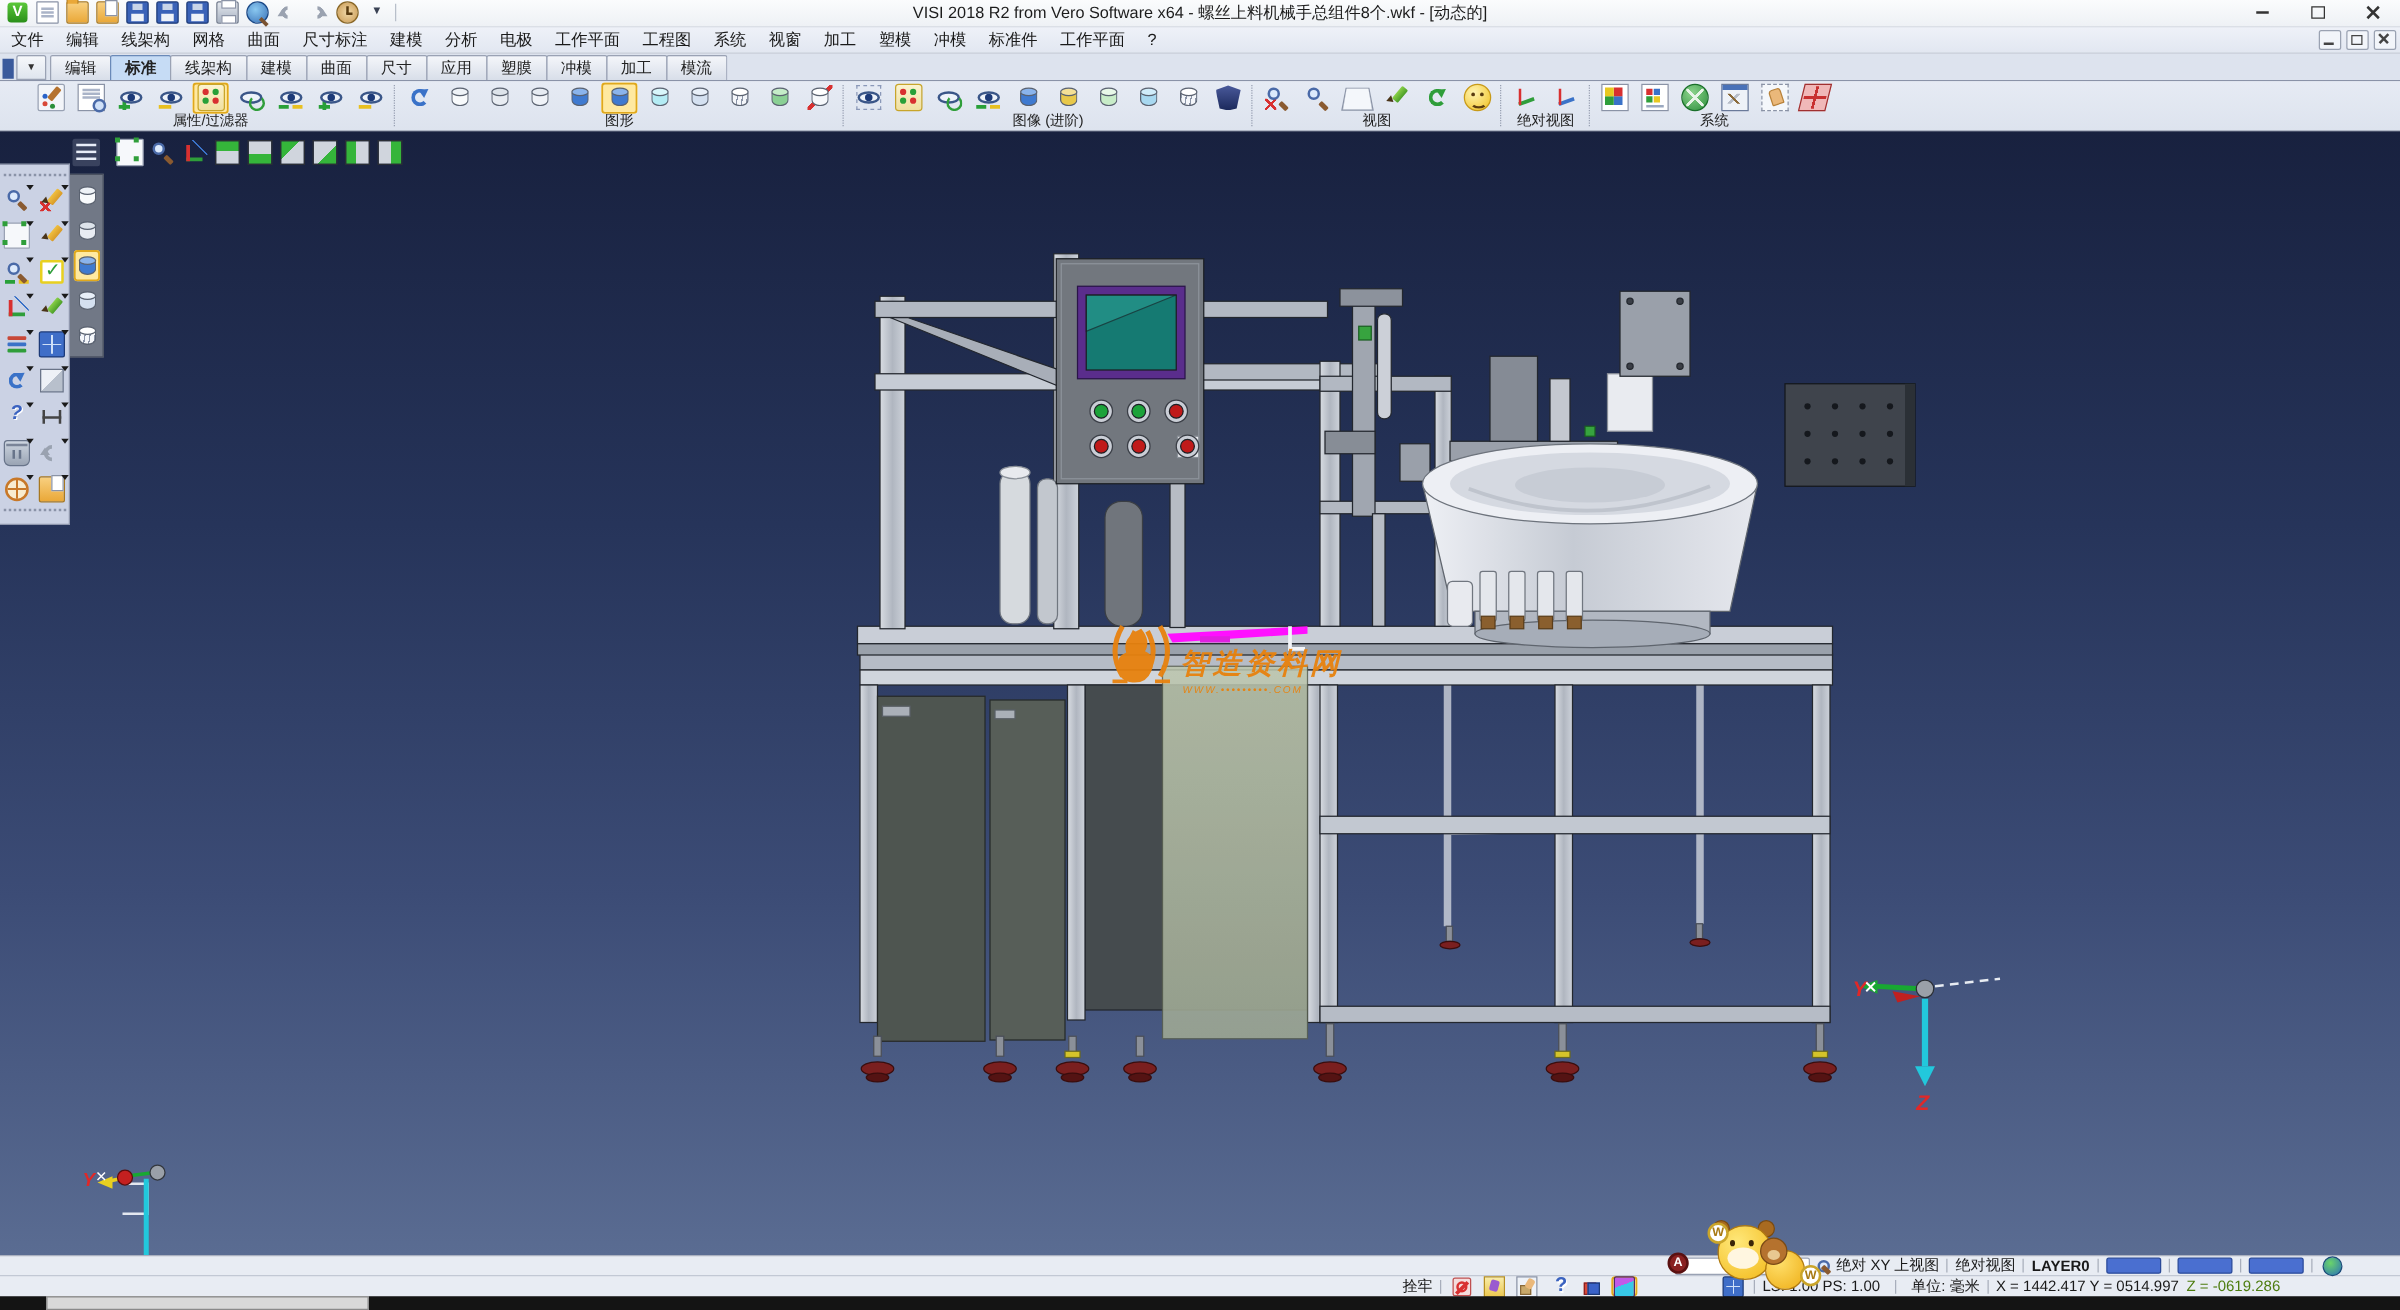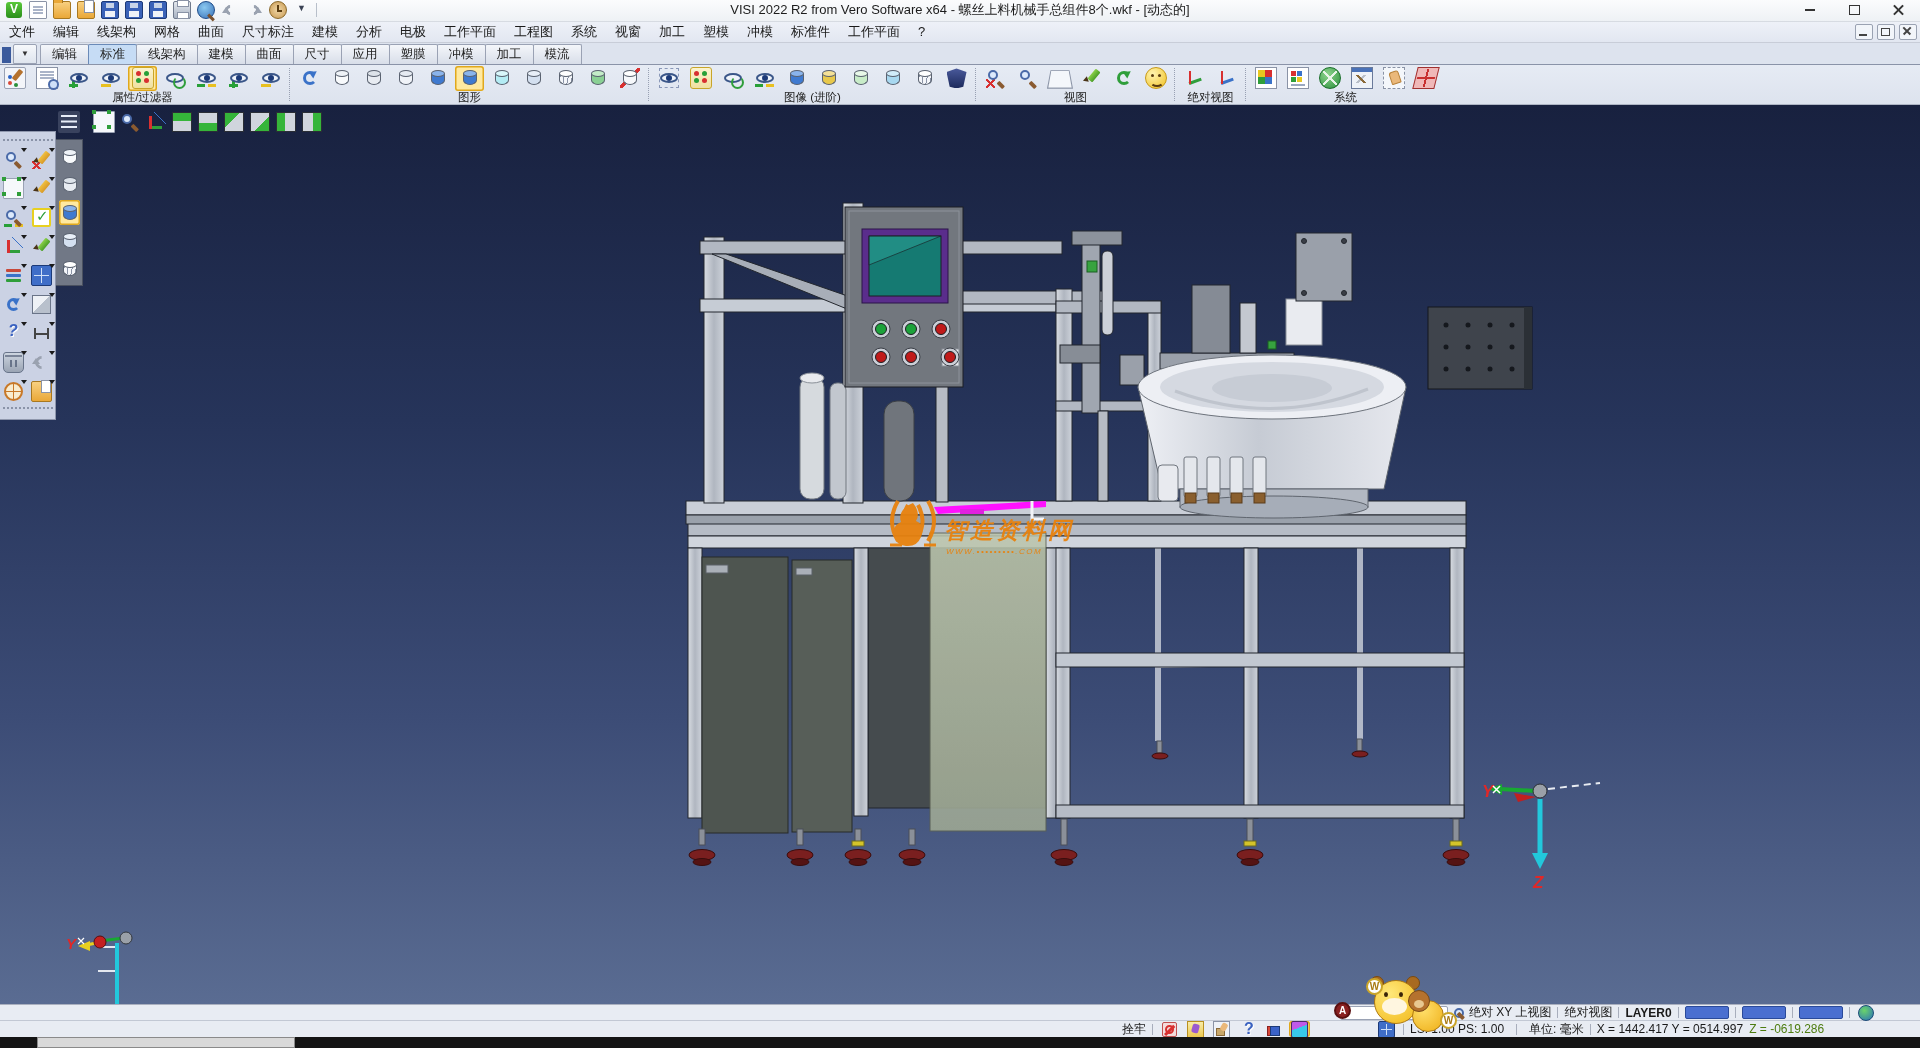--- a/index.html
+++ b/index.html
@@ -30,24 +30,24 @@
   .mwb-min::after{content:"";position:absolute;left:3px;bottom:3px;width:8px;height:1.5px;background:#444;}
   .mwb-max::after{content:"";position:absolute;left:3px;top:3px;width:7px;height:6px;border:1px solid #444;}
   .mwb-close::before,.mwb-close::after{content:"";position:absolute;left:2px;top:5.5px;width:10px;height:1.5px;background:#444;}
   .mwb-close::before{transform:rotate(45deg);} .mwb-close::after{transform:rotate(-45deg);}
 
   
   .tabrow{height:22px;background:#dde3ee;display:flex;align-items:flex-end;border-bottom:1px solid #8a93a8;box-sizing:border-box;padding-left:2px;}
   .doc-sq{width:9px;height:16px;background:#3a5a9c;margin:0 2px 1px 0;}
   .tab-overflow{width:22px;height:18px;background:linear-gradient(#f6f8fb,#dfe5ee);border:1px solid #9aa2b4;display:flex;align-items:center;justify-content:center;font-size:8px;color:#333;margin:0 3px 0 0;border-radius:2px 2px 0 0;}
   .tab{height:19px;line-height:18px;padding:0 11px;font-size:12.5px;color:#222;background:linear-gradient(#f4f6fa,#d8dee9);border:1px solid #9aa2b4;border-bottom:none;border-radius:2px 2px 0 0;margin-right:-1px;}
-  .tab.active{background:#c6dcf5;border-color:#6a8ab8;font-weight:normal;}
+  .tab.active{background:#c6dcf5;border-color:#6a8ab8;font-weight:bold;}
 
   
-  .ribbon{height:40px;background:linear-gradient(#e6ebf4,#dde3ee);display:flex;align-items:stretch;border-bottom:1px solid #aeb5c4;box-sizing:border-box;}
+  .ribbon{height:40px;background:linear-gradient(#e6ebf4,#dde3ee);display:flex;align-items:stretch;padding-left:26px;border-bottom:1px solid #aeb5c4;box-sizing:border-box;}
   .rgroup{display:flex;flex-direction:column;justify-content:flex-start;}
   .ricons{display:flex;gap:3px;align-items:center;height:26px;padding-top:1px;}
   .tbtn{width:29px;height:25px;display:flex;align-items:center;justify-content:center;border-radius:3px;position:relative;}
   .tbtn .icx{width:20px;height:20px;}
   .rlabel{font-size:11.5px;color:#222;text-align:center;line-height:13px;}
   .rsep{width:1px;border-left:1px dotted #98a0b2;margin:3px 4px;}
   .hl{background-color:#ffe9a0;box-shadow:0 0 0 1.5px #e0a81c inset;border-radius:3px;}
 
   
   .viewport{height:900px;position:relative;background:linear-gradient(180deg,#18213f 0%,#26345a 35%,#3c4c76 68%,#5a6c92 100%);overflow:hidden;font-style:italic;}
@@ -256,21 +256,21 @@
           <span class="icx i-redo"></span>
         </div>
         <div class="qbtn">
           <span class="icx i-hist"></span>
         </div>
         <div class="qbtn">
           <span class="icx i-caret"></span>
         </div>
       </div>
     <div class="qa-sep"></div>
-    <div class="title-text">VISI 2022 R2 from Vero Software x64 - 螺丝上料机械手总组件8个.wkf - [动态的]</div>
+    <div class="title-text">VISI 2018 R2 from Vero Software x64 - 螺丝上料机械手总组件8个.wkf - [动态的]</div>
     <div class="winbtns">
       <div class="wb wb-min"></div>
       <div class="wb wb-max"></div>
       <div class="wb wb-close"></div>
     </div>
   </div>
 
   <div class="menubar">
     <div style="display:flex">
         <div class="mitem">文件</div>

